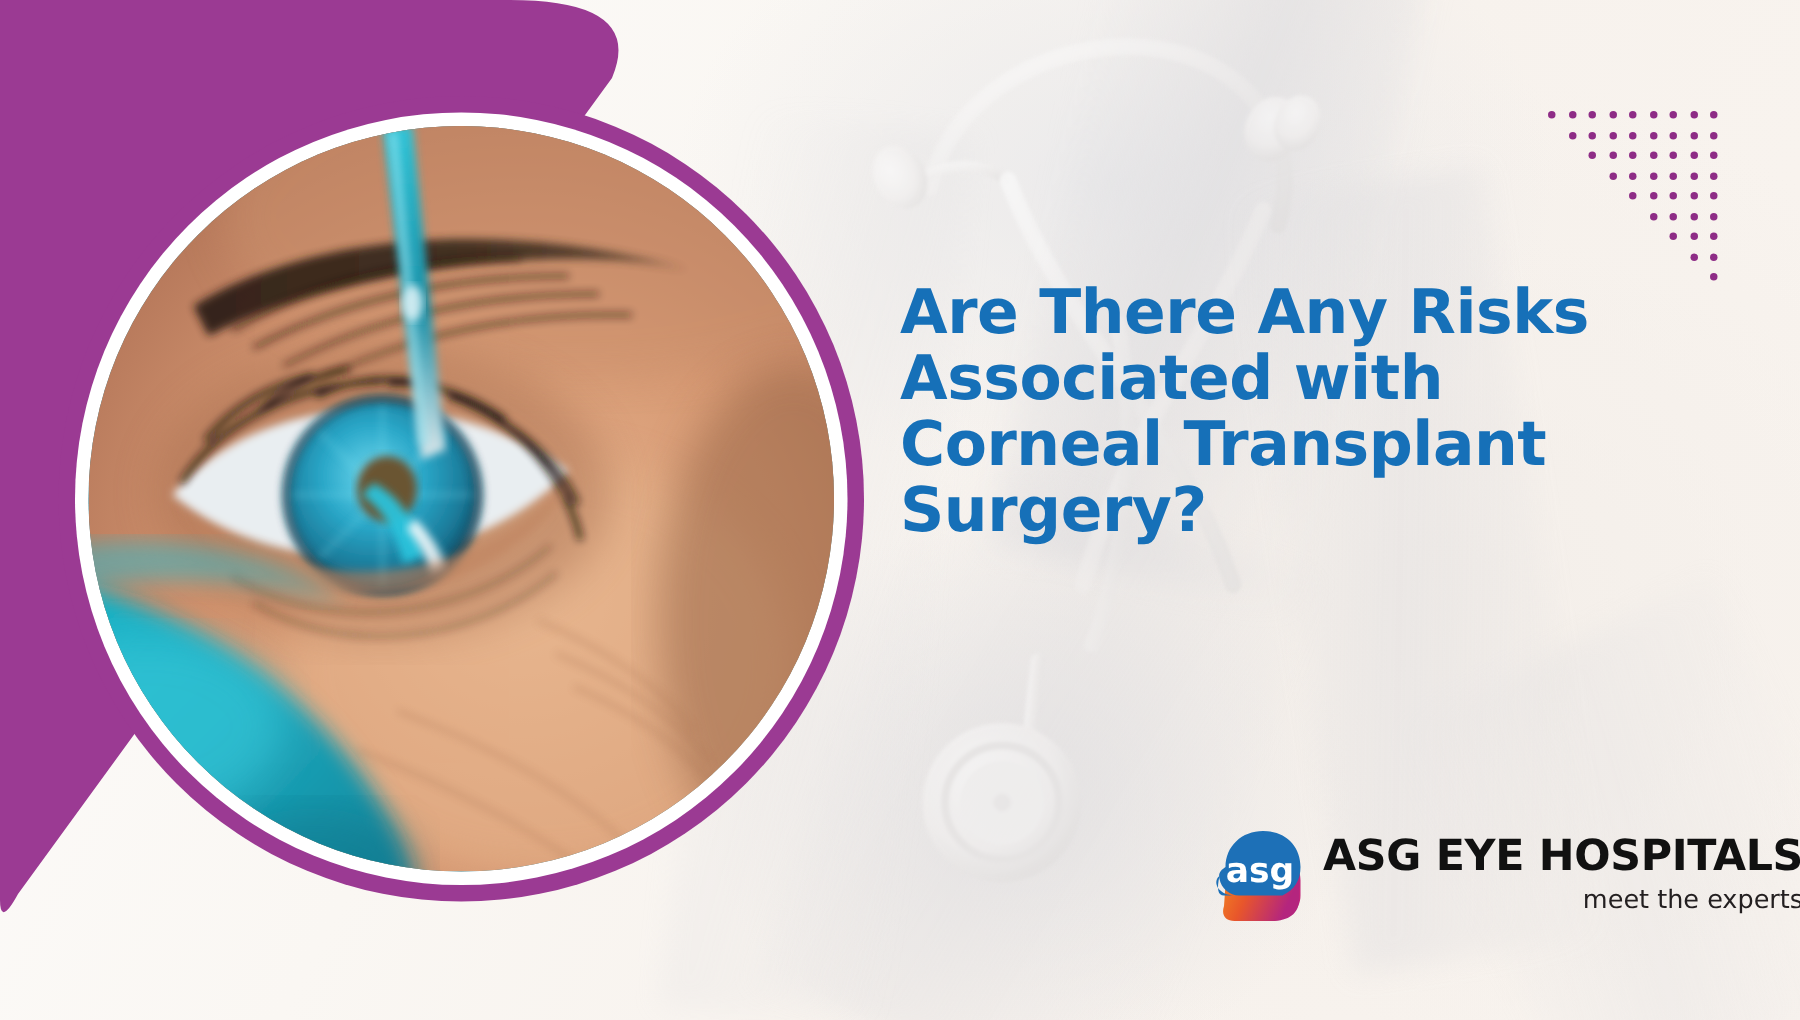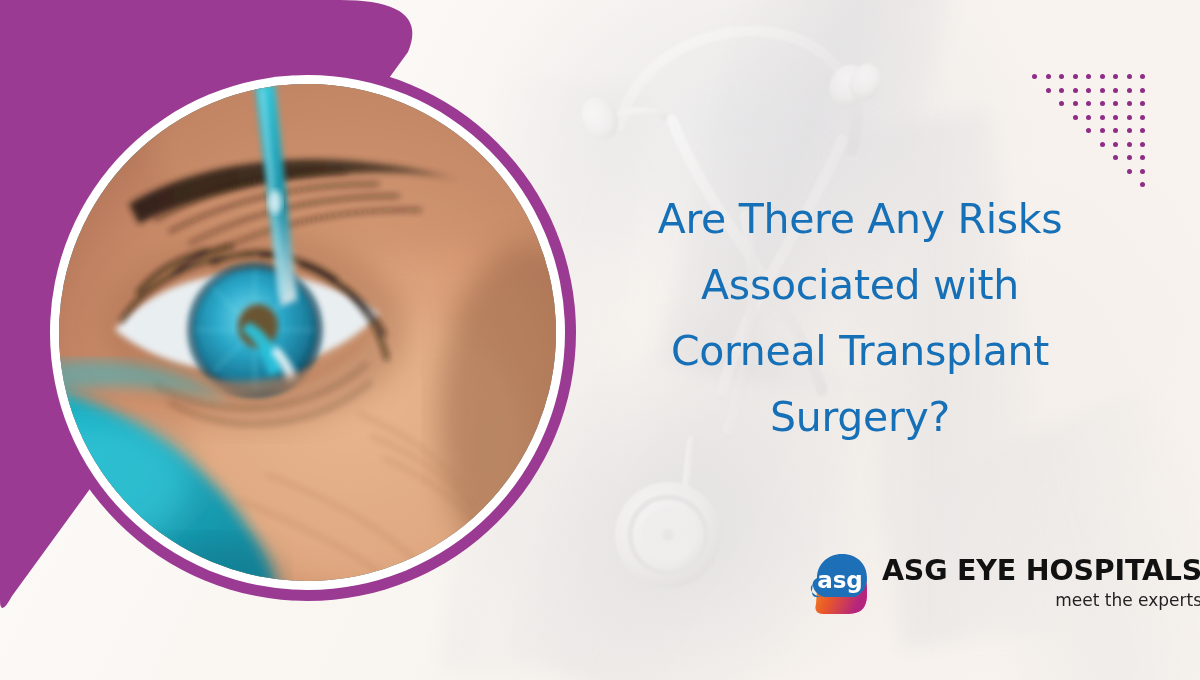--- a/index.html
+++ b/index.html
@@ -114,26 +114,25 @@
     border-radius: 50%;
     background: #8E2C86;
   }
 
   
   .headline {
     position: absolute;
     left: 600px;
     top: 186px;
     width: 520px;
-    text-align: center;
     color: #1670B8;
     font-family: "DejaVu Sans", sans-serif;
-    font-weight: normal;
+    font-weight: bold;
     font-size: 41px;
-    line-height: 66px;
+    line-height: 44px;
     letter-spacing: -0.3px;
     white-space: pre-line;
   }
 
   
   .logo {
     position: absolute;
     left: 808px;
     top: 548px;
     display: flex;

